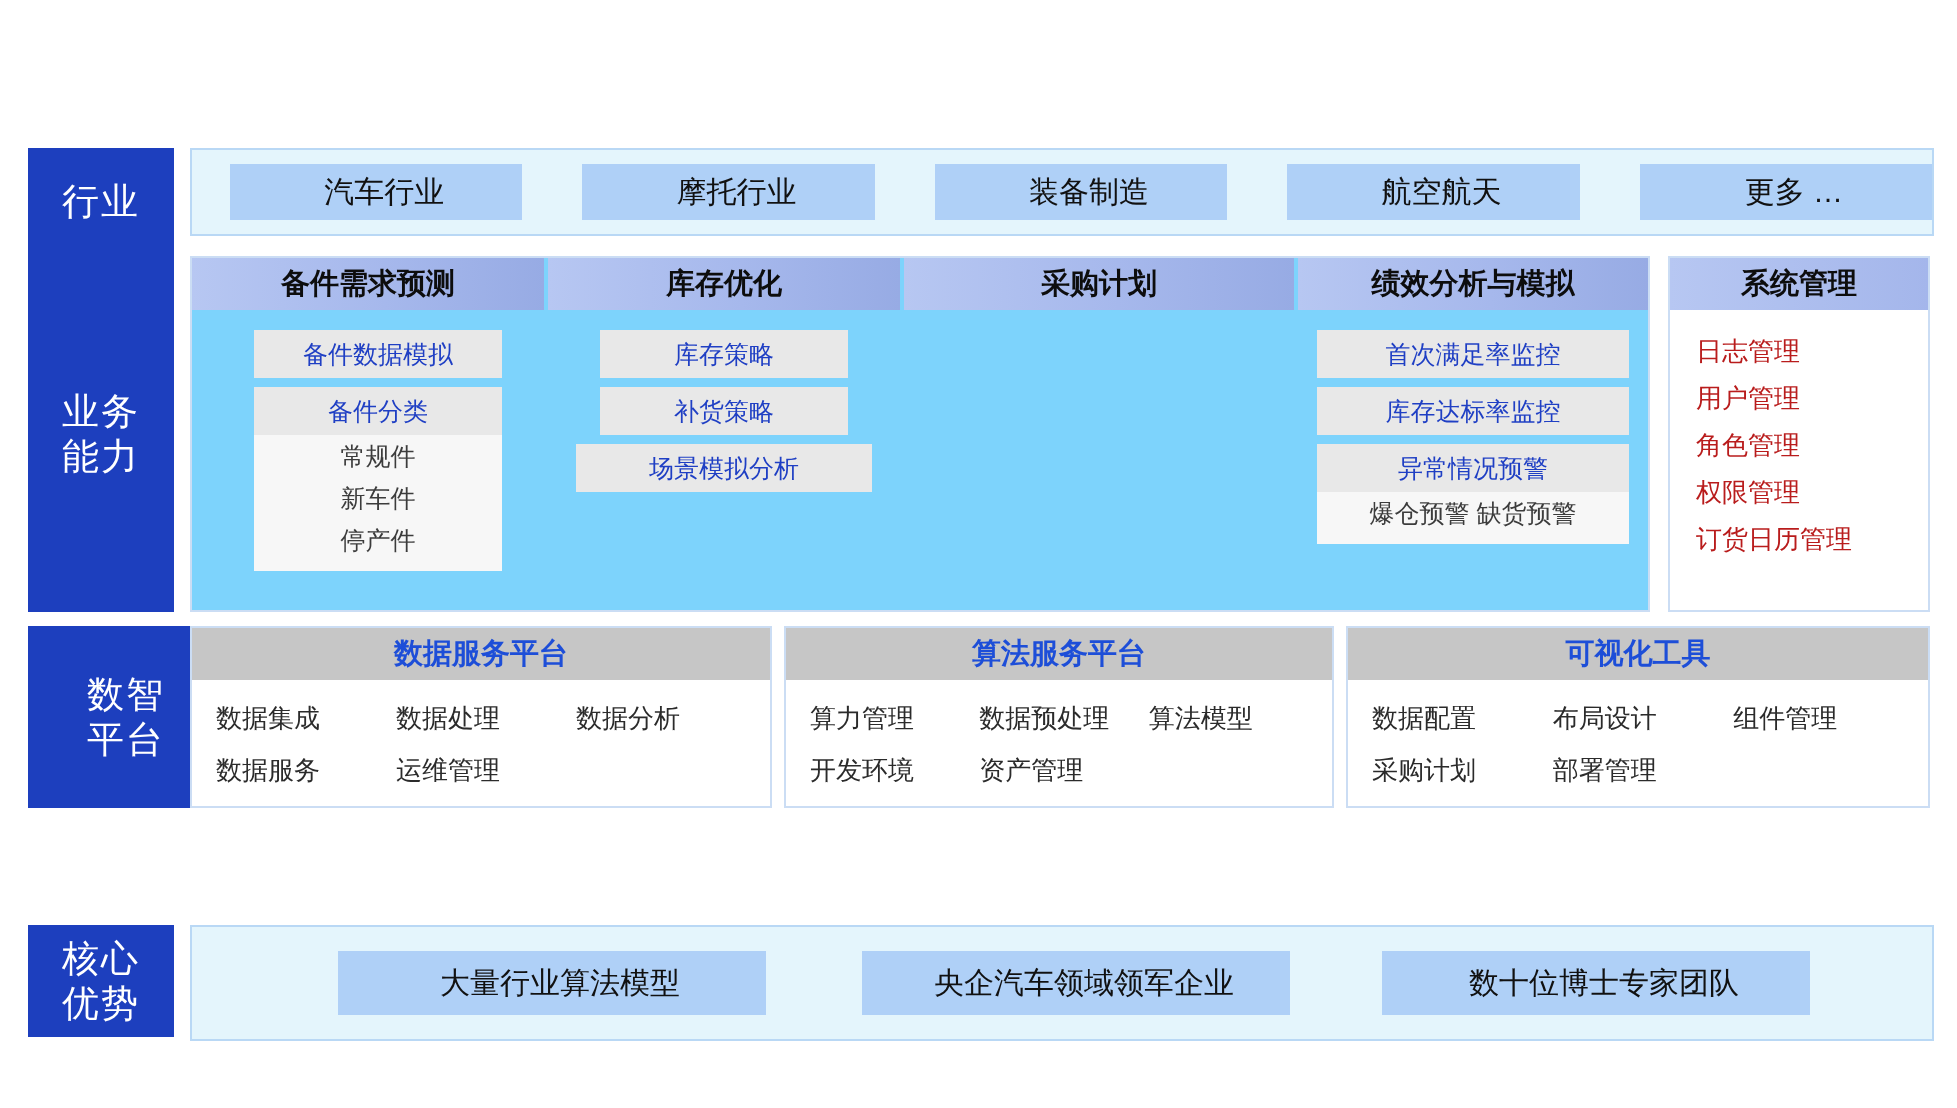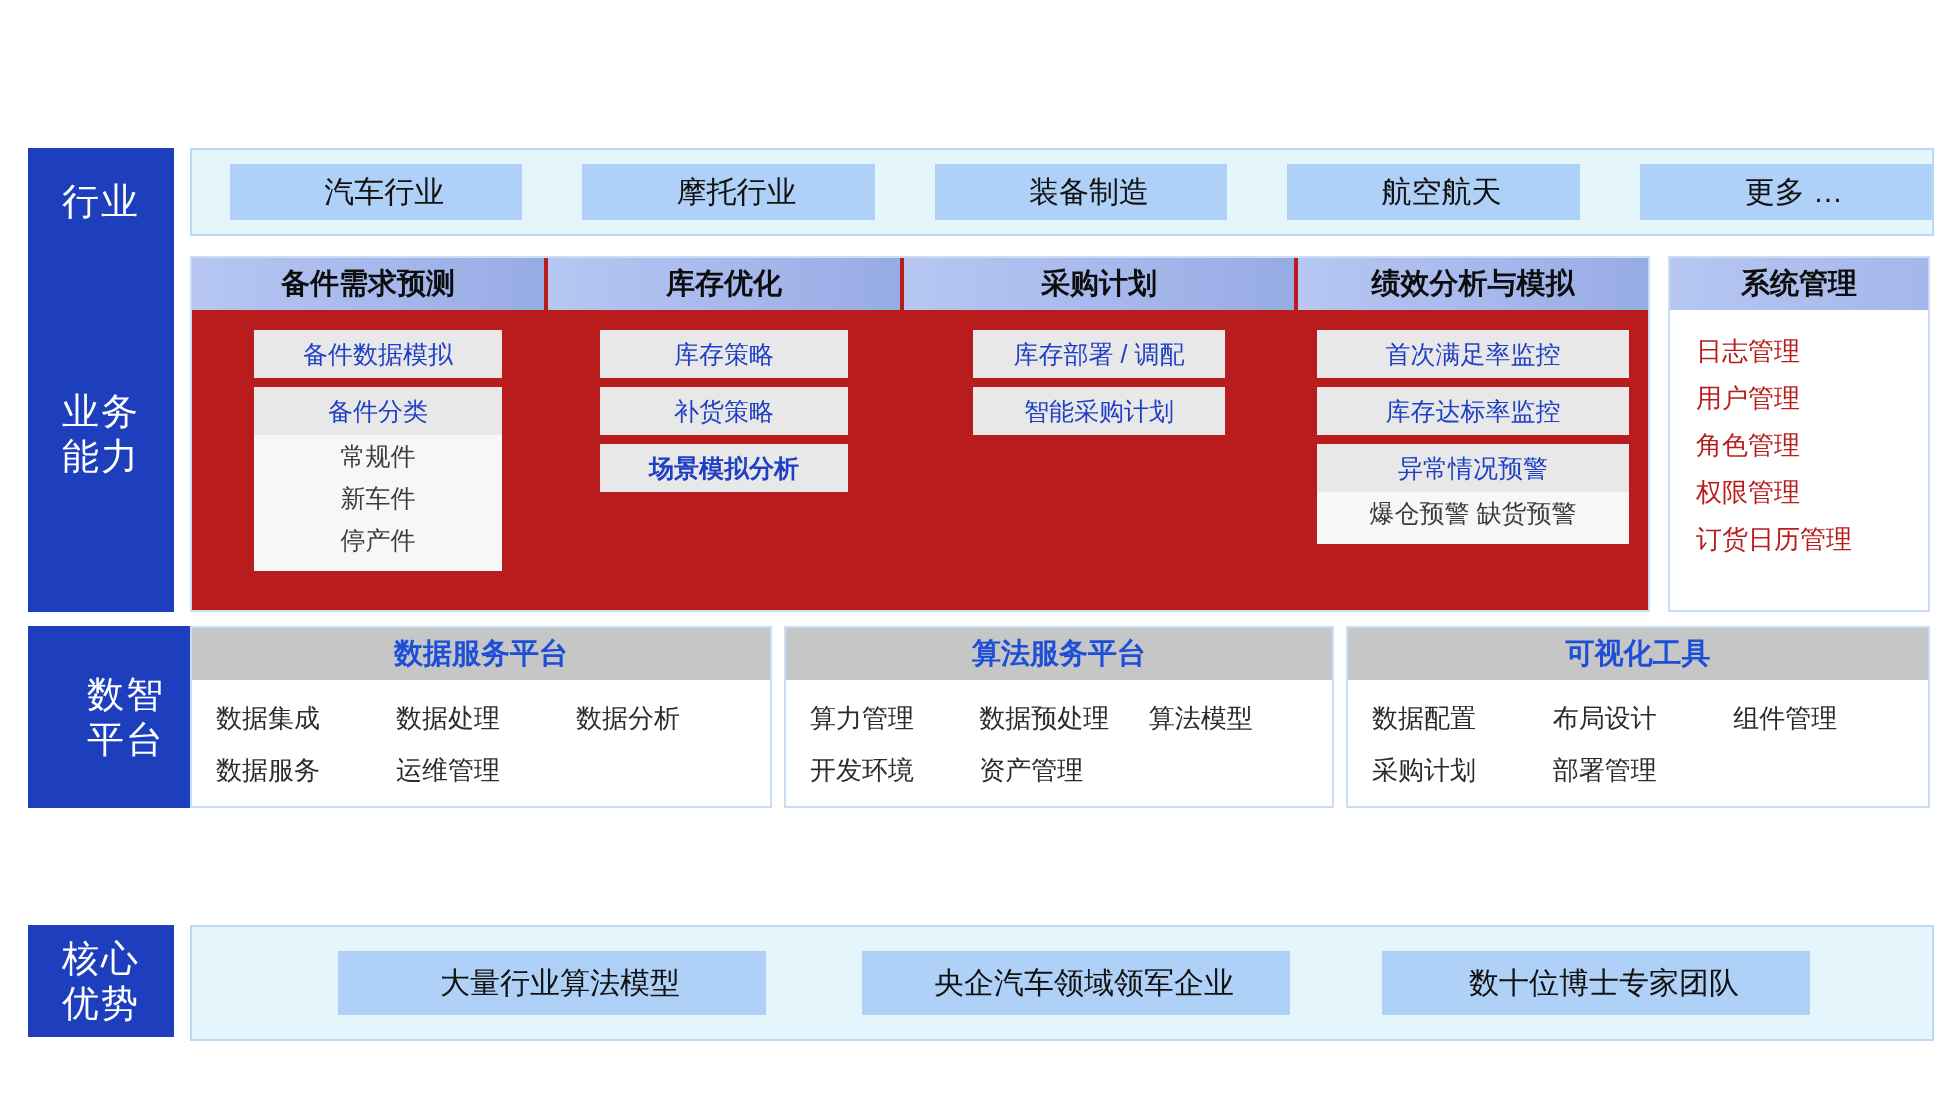--- a/index.html
+++ b/index.html
@@ -45,21 +45,21 @@
     align-items:center;
     justify-content:center;
     text-align:center;
     height:56px;
     padding-left:16px;
   }
 
   
   .bc-panel{
     position:absolute;
-    background:#b91c1c;
+    background:#7dd3fc;
     border:2px solid #CBDDF4;
     box-sizing:border-box;
   }
   .cap-col{
     position:absolute;
     top:0;
     height:100%;
     box-sizing:border-box;
   }
   .cap-head{
@@ -151,30 +151,26 @@
           <div class="sub-item">停产件</div>
         </div>
       </div>
     </div>
 
     <div class="cap-col" style="left:356px;width:352px;">
       <div class="cap-head">库存优化</div>
       <div class="cap-body" style="padding-top:20px;">
         <div class="cap-item" style="width:248px;">库存策略</div>
         <div class="cap-item" style="width:248px;">补货策略</div>
-        <div class="cap-item" style="width:248px;font-weight:bold;">场景模拟分析</div>
+        <div class="cap-item" style="width:296px;">场景模拟分析</div>
       </div>
     </div>
 
     <div class="cap-col" style="left:712px;width:390px;">
       <div class="cap-head">采购计划</div>
-      <div class="cap-body" style="padding-top:20px;">
-        <div class="cap-item" style="width:252px;">库存部署 / 调配</div>
-        <div class="cap-item" style="width:252px;">智能采购计划</div>
-      </div>
     </div>
 
     <div class="cap-col" style="left:1106px;width:350px;">
       <div class="cap-head">绩效分析与模拟</div>
       <div class="cap-body" style="padding-top:20px;">
         <div class="cap-item" style="width:312px;">首次满足率监控</div>
         <div class="cap-item" style="width:312px;">库存达标率监控</div>
         <div class="subgroup" style="width:312px;">
           <div class="cap-item" style="width:312px;">异常情况预警</div>
           <div class="sub-item">爆仓预警 缺货预警</div>

